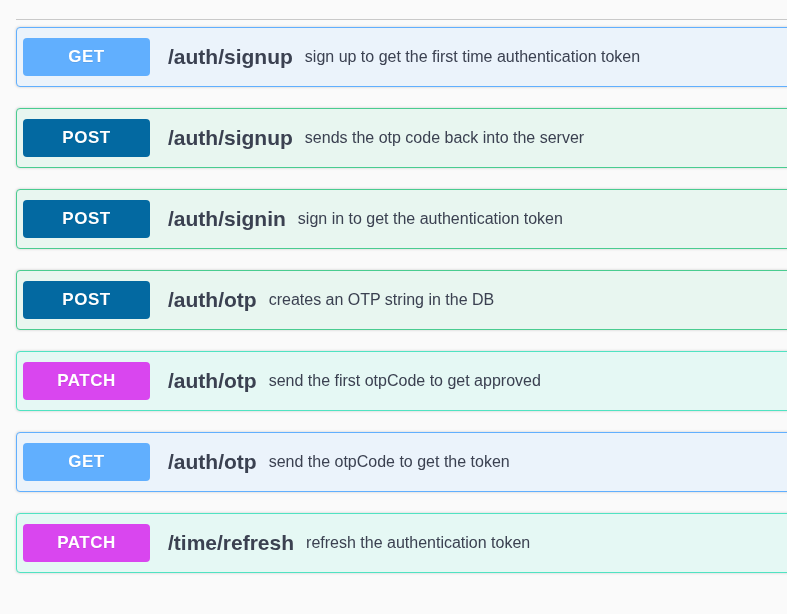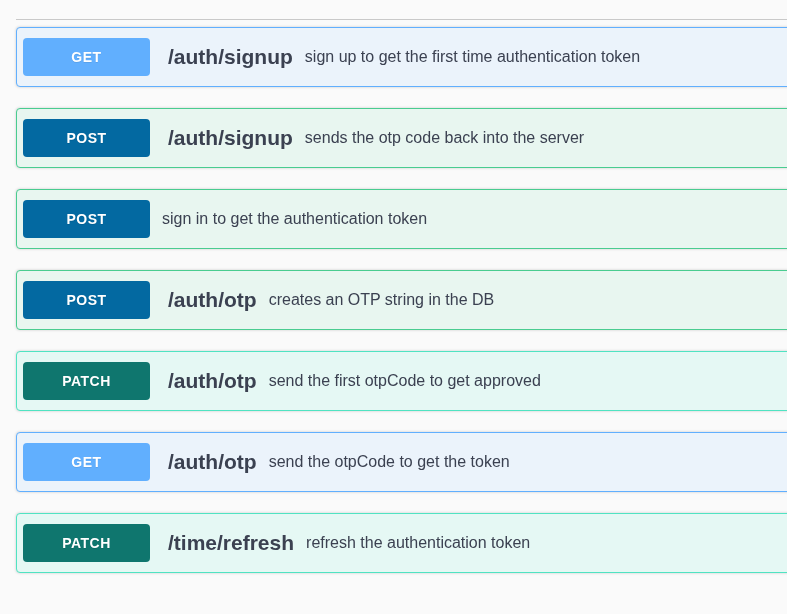--- a/index.html
+++ b/index.html
@@ -74,32 +74,32 @@
   .op-method {
     flex: 0 0 auto;
     width: 127px;
     height: 38px;
     margin-left: 6px;
     border-radius: 4px;
     display: flex;
     align-items: center;
     justify-content: center;
     font-family: "Liberation Sans", sans-serif;
-    font-size: 14px;
+    font-size: 17px;
     font-weight: bold;
     letter-spacing: 0.5px;
     color: #ffffff;
     text-shadow: 0 1px 0 rgba(0,0,0,0.08);
     background: #61affe;
     -webkit-user-select: none;
     user-select: none;
   }
   .m-get .op-method    { background: #61affe; }
   .m-post .op-method   { background: #0369a1; }
-  .m-patch .op-method  { background: #0f766e; }
+  .m-patch .op-method  { background: #d946ef; }
 
   .op-path {
     flex: 0 0 auto;
     margin-left: 18px;
     font-family: Liberation Sans, sans-serif;
     font-size: 21px;
     font-weight: bold;
     color: #3b4151;
     white-space: nowrap;
   }
@@ -131,20 +131,21 @@
     </li>
 
     <li class="op-row m-post">
       <span class="op-method">POST</span>
       <span class="op-path">/auth/signup</span>
       <span class="op-summary">sends the otp code back into the server</span>
     </li>
 
     <li class="op-row m-post">
       <span class="op-method">POST</span>
+      <span class="op-path">/auth/signin</span>
       <span class="op-summary">sign in to get the authentication token</span>
     </li>
 
     <li class="op-row m-post">
       <span class="op-method">POST</span>
       <span class="op-path">/auth/otp</span>
       <span class="op-summary">creates an OTP string in the DB</span>
     </li>
 
     <li class="op-row m-patch">

